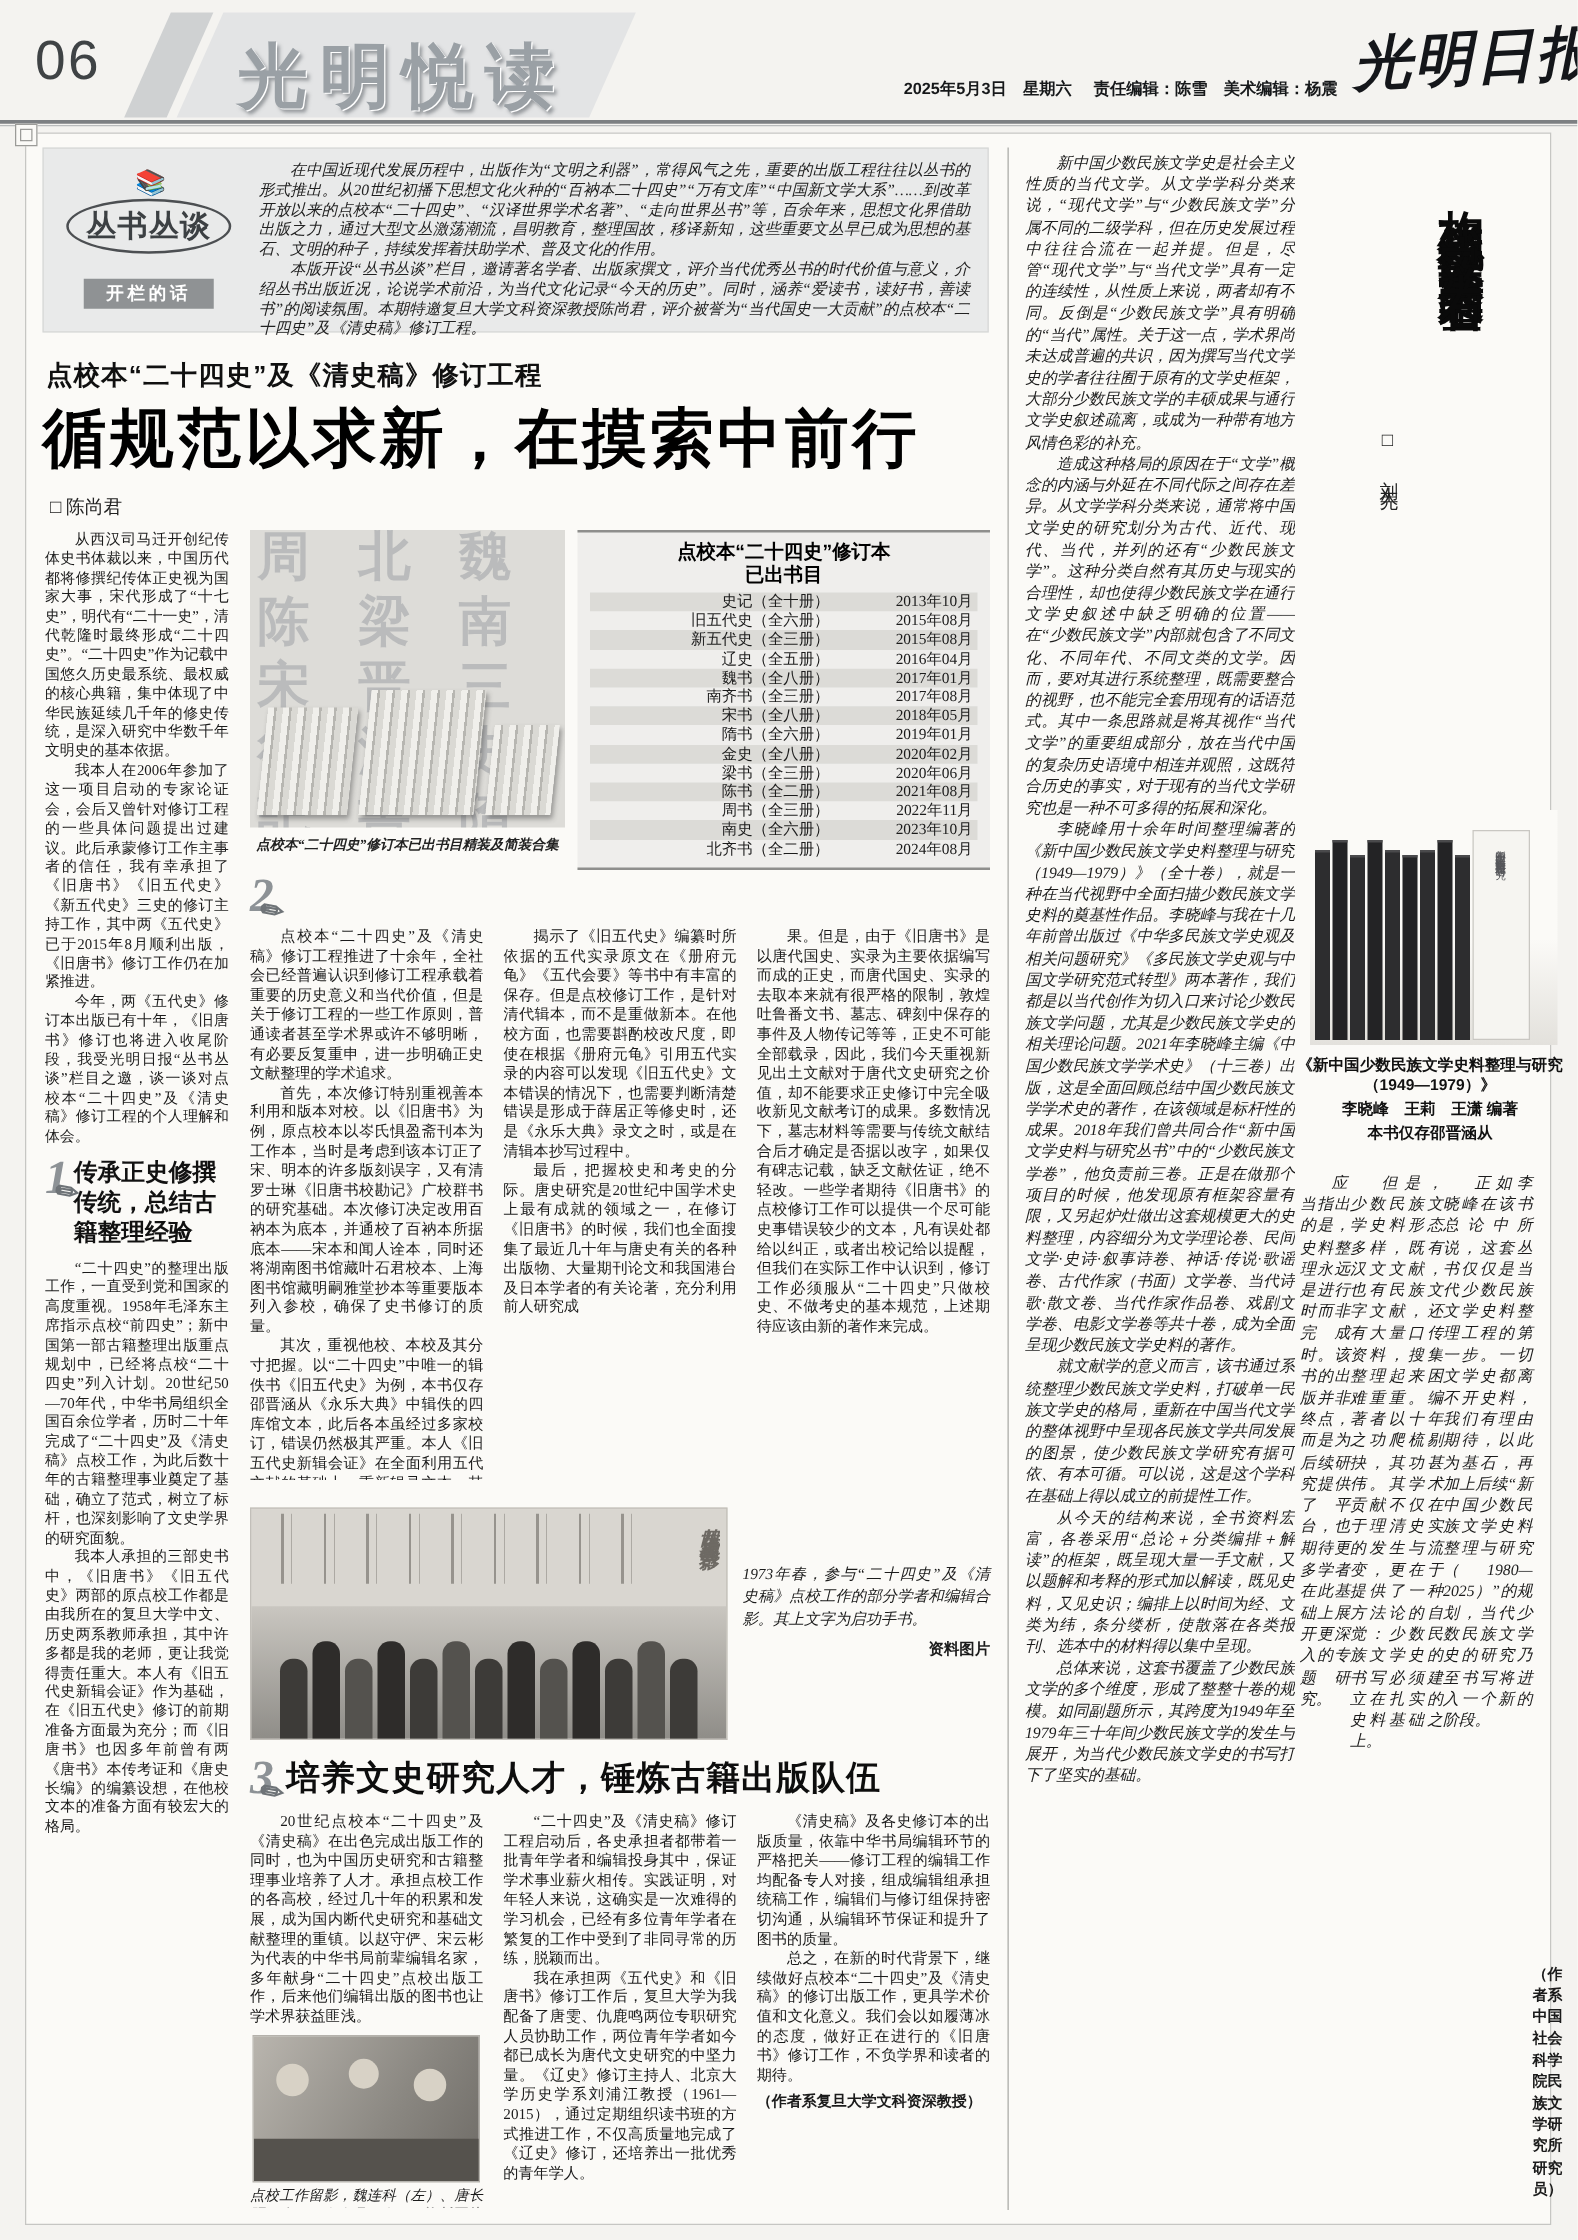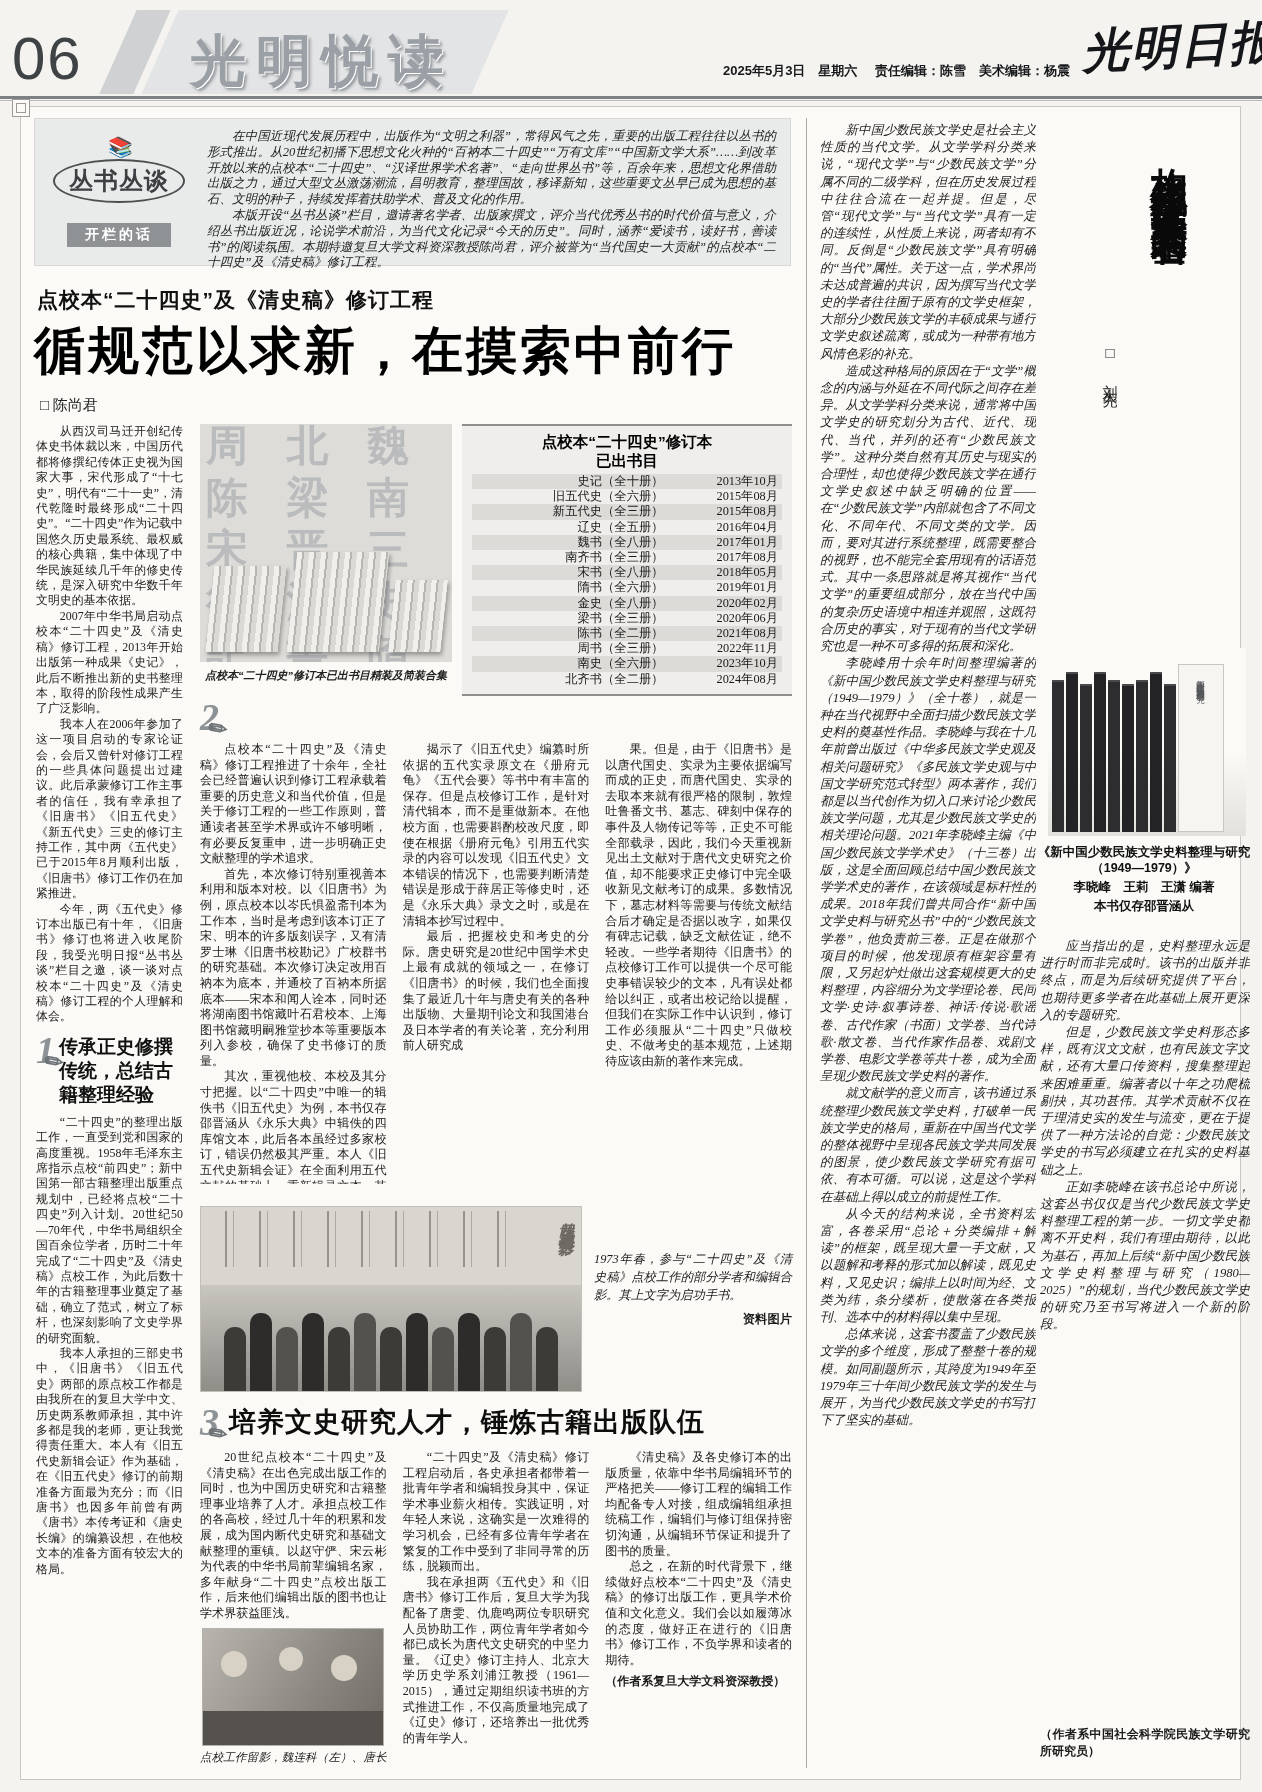--- a/index.html
+++ b/index.html
@@ -1,21 +1,21 @@
 <!DOCTYPE html>
 <html><head>
 <meta charset="utf-8">
 <style>
   html,body{margin:0;padding:0;}
   body{width:1262px;height:1792px;position:relative;background:#f4f3f0;
        font-family:"Liberation Serif","DejaVu Serif",serif;color:#1b1b1b;overflow:hidden;}
   [data-name]{box-sizing:border-box;}
   
-  .pageno{position:absolute;left:12px;top:24px;font-family:"Liberation Sans","DejaVu Sans",sans-serif;
-          font-size:60px;font-weight:400;color:#3f4345;letter-spacing:2px;}
+  .pageno{position:absolute;left:28px;top:24px;font-family:"Liberation Sans","DejaVu Sans",sans-serif;
+          font-size:44px;font-weight:400;color:#3f4345;letter-spacing:2px;}
   .stripe{position:absolute;background:#d9dadb;transform:skewX(-24deg);}
   .s1{left:118px;top:10px;width:34px;height:84px;background:#cfd1d2;}
   .s2{left:160px;top:10px;width:330px;height:84px;background:#e3e4e5;}
   .section-title{position:absolute;left:190px;top:24px;font-family:"Liberation Sans","DejaVu Sans",sans-serif;
           font-size:56px;font-weight:900;color:#9aa0a5;letter-spacing:10px;
           text-shadow:1px 1px 0 #ffffff,3px 3px 3px rgba(90,95,100,.55);}
   .dateline{position:absolute;left:660px;top:62px;width:410px;text-align:right;
           font-family:"Liberation Sans","DejaVu Sans",sans-serif;font-size:13px;font-weight:bold;color:#16181a;}
   .dateline span{margin-left:14px;}
   .masthead{position:absolute;left:1082px;top:16px;width:170px;font-size:47px;font-weight:bold;
@@ -123,21 +123,21 @@
   i.spine:nth-child(3n){height:146px;}
   .slipcase{width:46px;height:168px;background:#f6f5f1;border:1px solid #c9c7c2;display:flex;
         align-items:flex-start;justify-content:center;padding-top:8px;}
   .slipcase span{writing-mode:vertical-rl;font-size:8.5px;color:#55565a;letter-spacing:1px;}
   .ra-bookcap{position:absolute;left:1036px;top:844px;width:216px;text-align:center;
         font-family:"Liberation Sans","DejaVu Sans",sans-serif;font-weight:bold;color:#111;}
   .ra-bookcap .t{font-size:12.5px;line-height:16px;}
   .ra-bookcap .a{font-size:12.5px;margin-top:3px;}
   .ra-bookcap .p{font-size:12.5px;margin-top:2px;}
   .ra-w2{position:absolute;left:1040px;top:938px;width:210px;height:826px;font-size:12.6px;line-height:17.2px;
-        font-style:italic;overflow:hidden;display:flex;flex-direction:column;}
+        font-style:italic;overflow:hidden;display:flex;flex-direction:row;}
   .ra-note{font-weight:bold;font-style:normal;text-indent:0 !important;margin-top:auto !important;
         font-family:"Liberation Sans","DejaVu Sans",sans-serif;font-size:12px;text-align:left;padding-bottom:4px;}
 </style>
 </head>
 <body data-name="newspaper-page">
 
 <div class="pageno" data-name="page-number">06</div>
 <div class="stripe s1" data-name="header-stripe-decoration"></div>
 <div class="stripe s2" data-name="header-stripe-decoration"></div>
 <div class="section-title" data-name="section-title">光明悦读</div>
@@ -165,21 +165,20 @@
     <p data-name="intro-paragraph">本版开设“丛书丛谈”栏目，邀请著名学者、出版家撰文，评介当代优秀丛书的时代价值与意义，介绍丛书出版近况，论说学术前沿，为当代文化记录“今天的历史”。同时，涵养“爱读书，读好书，善读书”的阅读氛围。本期特邀复旦大学文科资深教授陈尚君，评介被誉为“当代国史一大贡献”的点校本“二十四史”及《清史稿》修订工程。</p>
   </div>
 </div>
 
 <div class="kicker" data-name="article-kicker">点校本“二十四史”及《清史稿》修订工程</div>
 <div class="headline" data-name="article-headline">循规范以求新，在摸索中前行</div>
 <div class="byline" data-name="article-author">□ 陈尚君</div>
 
 <div class="col1 bodycol" data-name="main-column-1">
   <p data-name="body-paragraph">从西汉司马迁开创纪传体史书体裁以来，中国历代都将修撰纪传体正史视为国家大事，宋代形成了“十七史”，明代有“二十一史”，清代乾隆时最终形成“二十四史”。“二十四史”作为记载中国悠久历史最系统、最权威的核心典籍，集中体现了中华民族延续几千年的修史传统，是深入研究中华数千年文明史的基本依据。</p>
-  <p data-name="body-paragraph">2007年中华书局启动点校本“二十四史”及《清史稿》修订工程，2013年开始出版第一种成果《史记》，此后不断推出新的史书整理本，取得的阶段性成果产生了广泛影响。</p>
   <p data-name="body-paragraph">我本人在2006年参加了这一项目启动的专家论证会，会后又曾针对修订工程的一些具体问题提出过建议。此后承蒙修订工作主事者的信任，我有幸承担了《旧唐书》《旧五代史》《新五代史》三史的修订主持工作，其中两《五代史》已于2015年8月顺利出版，《旧唐书》修订工作仍在加紧推进。</p>
   <p data-name="body-paragraph">今年，两《五代史》修订本出版已有十年，《旧唐书》修订也将进入收尾阶段，我受光明日报“丛书丛谈”栏目之邀，谈一谈对点校本“二十四史”及《清史稿》修订工程的个人理解和体会。</p>
   <div class="sec-head-inline" data-name="section-1-heading">
     <span class="bignum" data-name="section-number-icon"><span>1</span><b data-name="pencil-icon">✎</b></span>
     <span class="txt" data-name="section-1-title">传承正史修撰传统，总结古籍整理经验</span>
   </div>
   <p data-name="body-paragraph">“二十四史”的整理出版工作，一直受到党和国家的高度重视。1958年毛泽东主席指示点校“前四史”；新中国第一部古籍整理出版重点规划中，已经将点校“二十四史”列入计划。20世纪50—70年代，中华书局组织全国百余位学者，历时二十年完成了“二十四史”及《清史稿》点校工作，为此后数十年的古籍整理事业奠定了基础，确立了范式，树立了标杆，也深刻影响了文史学界的研究面貌。</p>
   <p data-name="body-paragraph">我本人承担的三部史书中，《旧唐书》《旧五代史》两部的原点校工作都是由我所在的复旦大学中文、历史两系教师承担，其中许多都是我的老师，更让我觉得责任重大。本人有《旧五代史新辑会证》作为基础，在《旧五代史》修订的前期准备方面最为充分；而《旧唐书》也因多年前曾有两《唐书》本传考证和《唐史长编》的编纂设想，在他校文本的准备方面有较宏大的格局。</p>
 
 </div>

